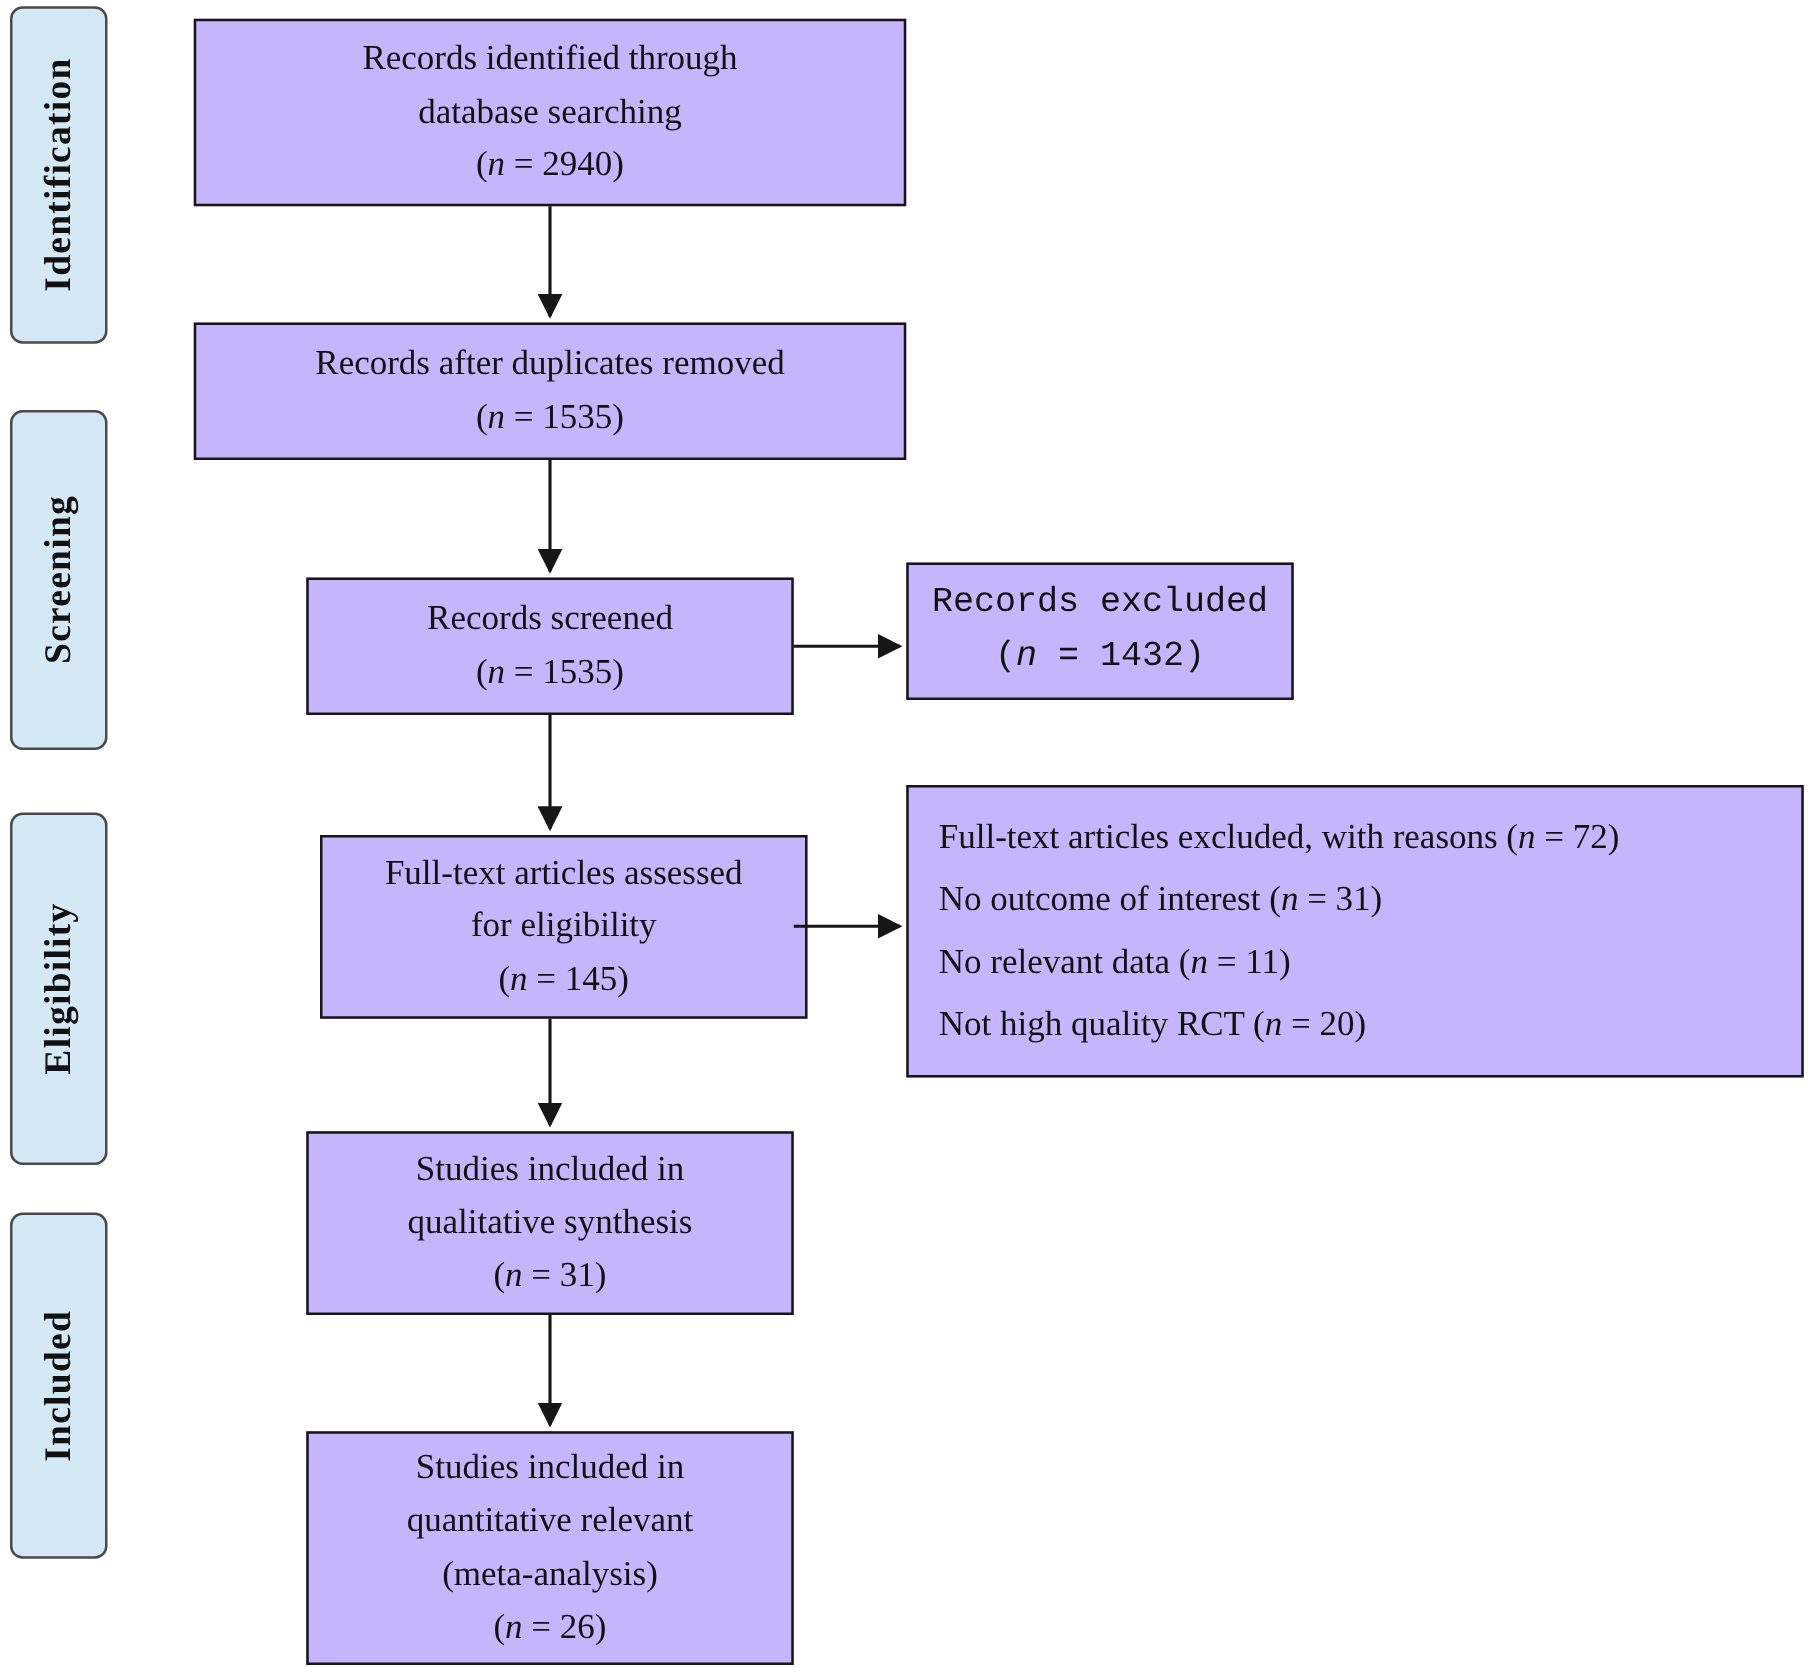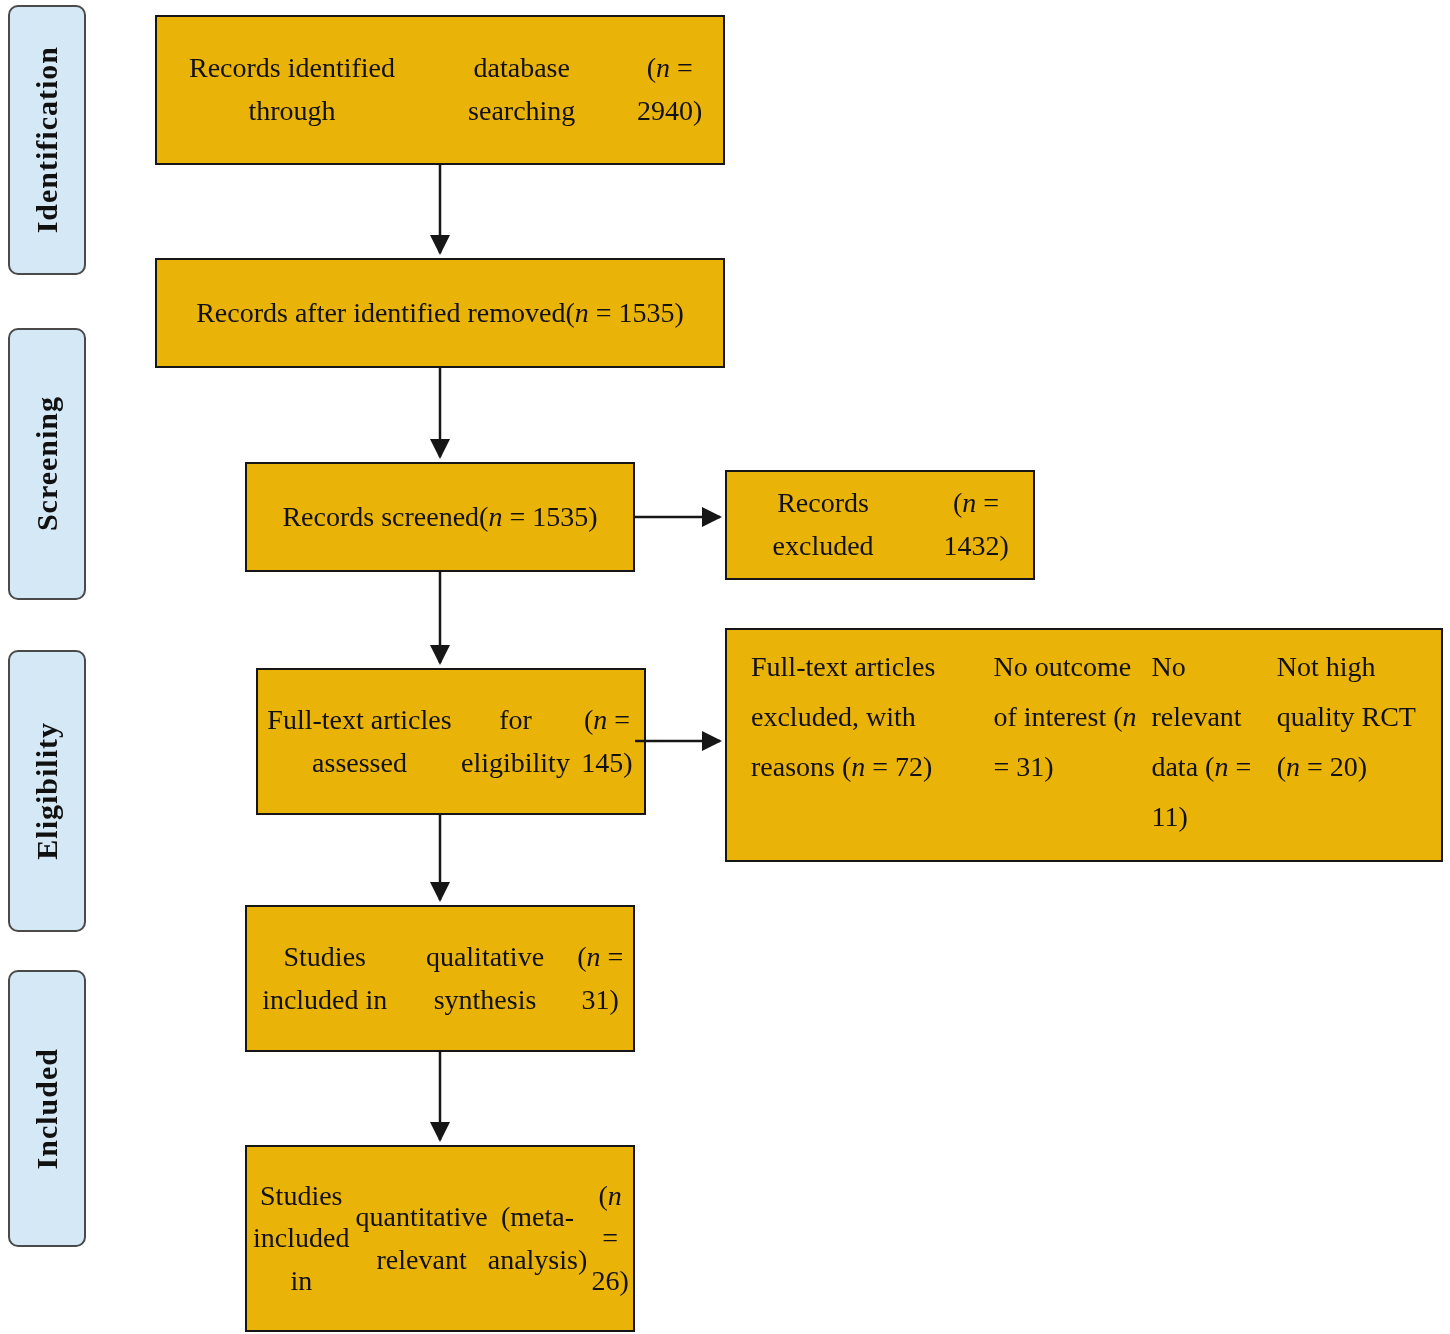--- a/index.html
+++ b/index.html
@@ -27,24 +27,24 @@
     writing-mode: vertical-rl;
     transform: rotate(180deg);
     font-weight: bold;
     font-size: 30px;
     letter-spacing: 1px;
     white-space: nowrap;
     color: #111111;
   }
   .fbox {
     position: absolute;
-    background: #eab308;
+    background: #c4b5fd;
     border: 2.5px solid #161616;
     display: flex;
-    flex-direction: row;
+    flex-direction: column;
     justify-content: center;
     align-items: center;
     text-align: center;
     font-size: 28px;
     line-height: 1.52;
   }
   .fbox.leftalign {
     align-items: flex-start;
     text-align: left;
     padding: 12px 12px 12px 24px;
@@ -77,30 +77,30 @@
     <span class="vtext">Included</span>
   </div>
 
   <div class="fbox" style="left:155px; top:15px; width:570px; height:150px;">
     <div class="line">Records identified through</div>
     <div class="line">database searching</div>
     <div class="line"><span>(</span><i class="nvar">n</i><span> = 2940)</span></div>
   </div>
 
   <div class="fbox" style="left:155px; top:258px; width:570px; height:110px;">
-    <div class="line">Records after identified removed</div>
+    <div class="line">Records after duplicates removed</div>
     <div class="line"><span>(</span><i class="nvar">n</i><span> = 1535)</span></div>
   </div>
 
   <div class="fbox" style="left:245px; top:462px; width:390px; height:110px;">
     <div class="line">Records screened</div>
     <div class="line"><span>(</span><i class="nvar">n</i><span> = 1535)</span></div>
   </div>
 
-  <div class="fbox" style="left:725px; top:470px; width:310px; height:110px;">
+  <div class="fbox" style="left:725px; top:450px; width:310px; height:110px;font-family:Liberation Mono, monospace;">
     <div class="line">Records excluded</div>
     <div class="line"><span>(</span><i class="nvar">n</i><span> = 1432)</span></div>
   </div>
 
   <div class="fbox" style="left:256px; top:668px; width:390px; height:147px;">
     <div class="line">Full-text articles assessed</div>
     <div class="line">for eligibility</div>
     <div class="line"><span>(</span><i class="nvar">n</i><span> = 145)</span></div>
   </div>
 

